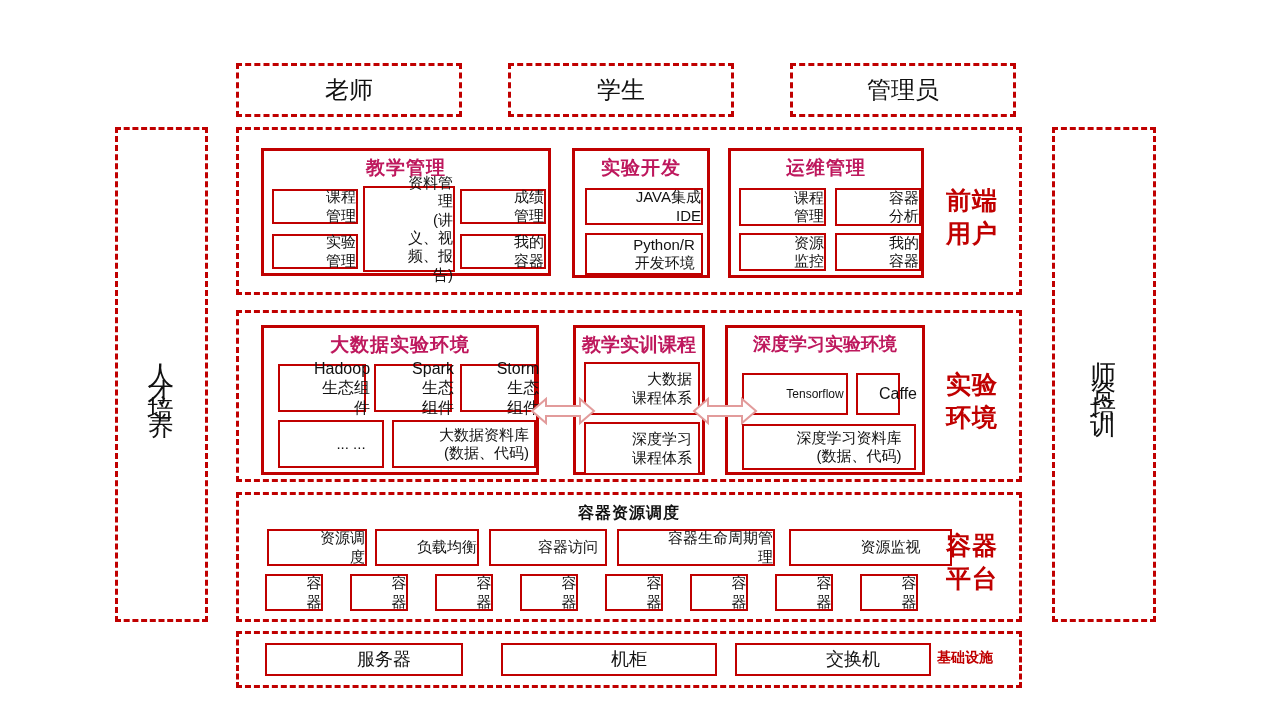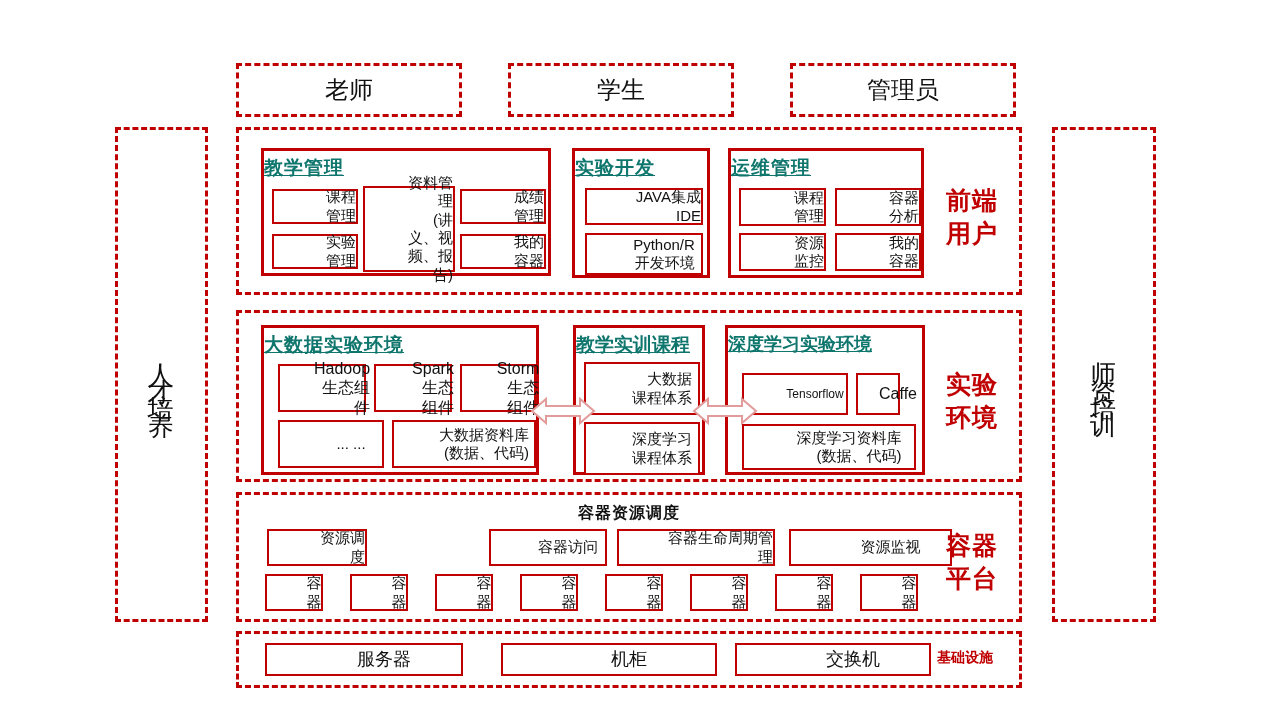--- a/index.html
+++ b/index.html
@@ -5,22 +5,22 @@
   * { margin:0; padding:0; box-sizing:border-box; }
   html,body { background:#fff; }
   body { font-family:"Liberation Sans", sans-serif; color:#111; }
   .canvas { position:relative; width:1280px; height:720px; background:#fff; overflow:hidden; }
   .abs { position:absolute; }
   .dashed { border:3px dashed #C00000; background:#fff; }
   .groupbox { border:3px solid #C00000; background:#fff; }
   .cell { border:2px solid #C00000; background:#fff; display:flex; align-items:center; justify-content:center;
           text-align:right; font-size:15px; line-height:1.22; white-space:pre-line; color:#111;padding-left:40px; }
   .actor { display:flex; align-items:center; justify-content:center; font-size:24px; color:#111; }
-  .group-title { position:absolute; left:0; right:0; top:4px; font-weight:bold;
-                 font-size:19px; color:#0f766e; letter-spacing:1px;text-decoration:underline; }
+  .group-title { position:absolute; left:0; right:0; top:4px; text-align:center; font-weight:bold;
+                 font-size:19px; color:#be185d; letter-spacing:1px; }
   .side-label { position:absolute; color:#C00000; font-weight:bold; font-size:25px; line-height:1.3;
                 text-align:center; white-space:pre-line; letter-spacing:1px; }
   .vertical { display:flex; align-items:center; justify-content:center; }
   .vertical span { writing-mode:vertical-rl; text-orientation:upright; font-size:26px; letter-spacing:0.62em;
                    color:#111; }
   .layer-title { position:absolute; left:0; right:0; text-align:center; font-weight:bold; font-size:16px;
                  color:#111; letter-spacing:1px; }
   .infra-label { position:absolute; color:#C00000; font-weight:bold; font-size:14px; white-space:nowrap; }
   svg.arrow { position:absolute; z-index:6; }
 </style>
@@ -112,20 +112,21 @@
     </svg>
 
     <div class="side-label" style="left:694px; top:55px; width:78px;">实验
 环境</div>
   </div>
 
   <div class="abs dashed" style="left:236px; top:492px; width:786px; height:130px;">
     <div class="layer-title" style="top:8px;">容器资源调度</div>
 
     <div class="abs cell" style="left:28px; top:34px; width:100px; height:37px;">资源调度</div>
+    <div class="abs cell" style="left:136px; top:34px; width:104px; height:37px;">负载均衡</div>
     <div class="abs cell" style="left:250px; top:34px; width:118px; height:37px;">容器访问</div>
     <div class="abs cell" style="left:378px; top:34px; width:158px; height:37px;">容器生命周期管理</div>
     <div class="abs cell" style="left:550px; top:34px; width:163px; height:37px;">资源监视</div>
 
     <div class="abs cell" style="left:26px;  top:79px; width:58px; height:37px;">容器</div>
     <div class="abs cell" style="left:111px; top:79px; width:58px; height:37px;">容器</div>
     <div class="abs cell" style="left:196px; top:79px; width:58px; height:37px;">容器</div>
     <div class="abs cell" style="left:281px; top:79px; width:58px; height:37px;">容器</div>
     <div class="abs cell" style="left:366px; top:79px; width:58px; height:37px;">容器</div>
     <div class="abs cell" style="left:451px; top:79px; width:58px; height:37px;">容器</div>

